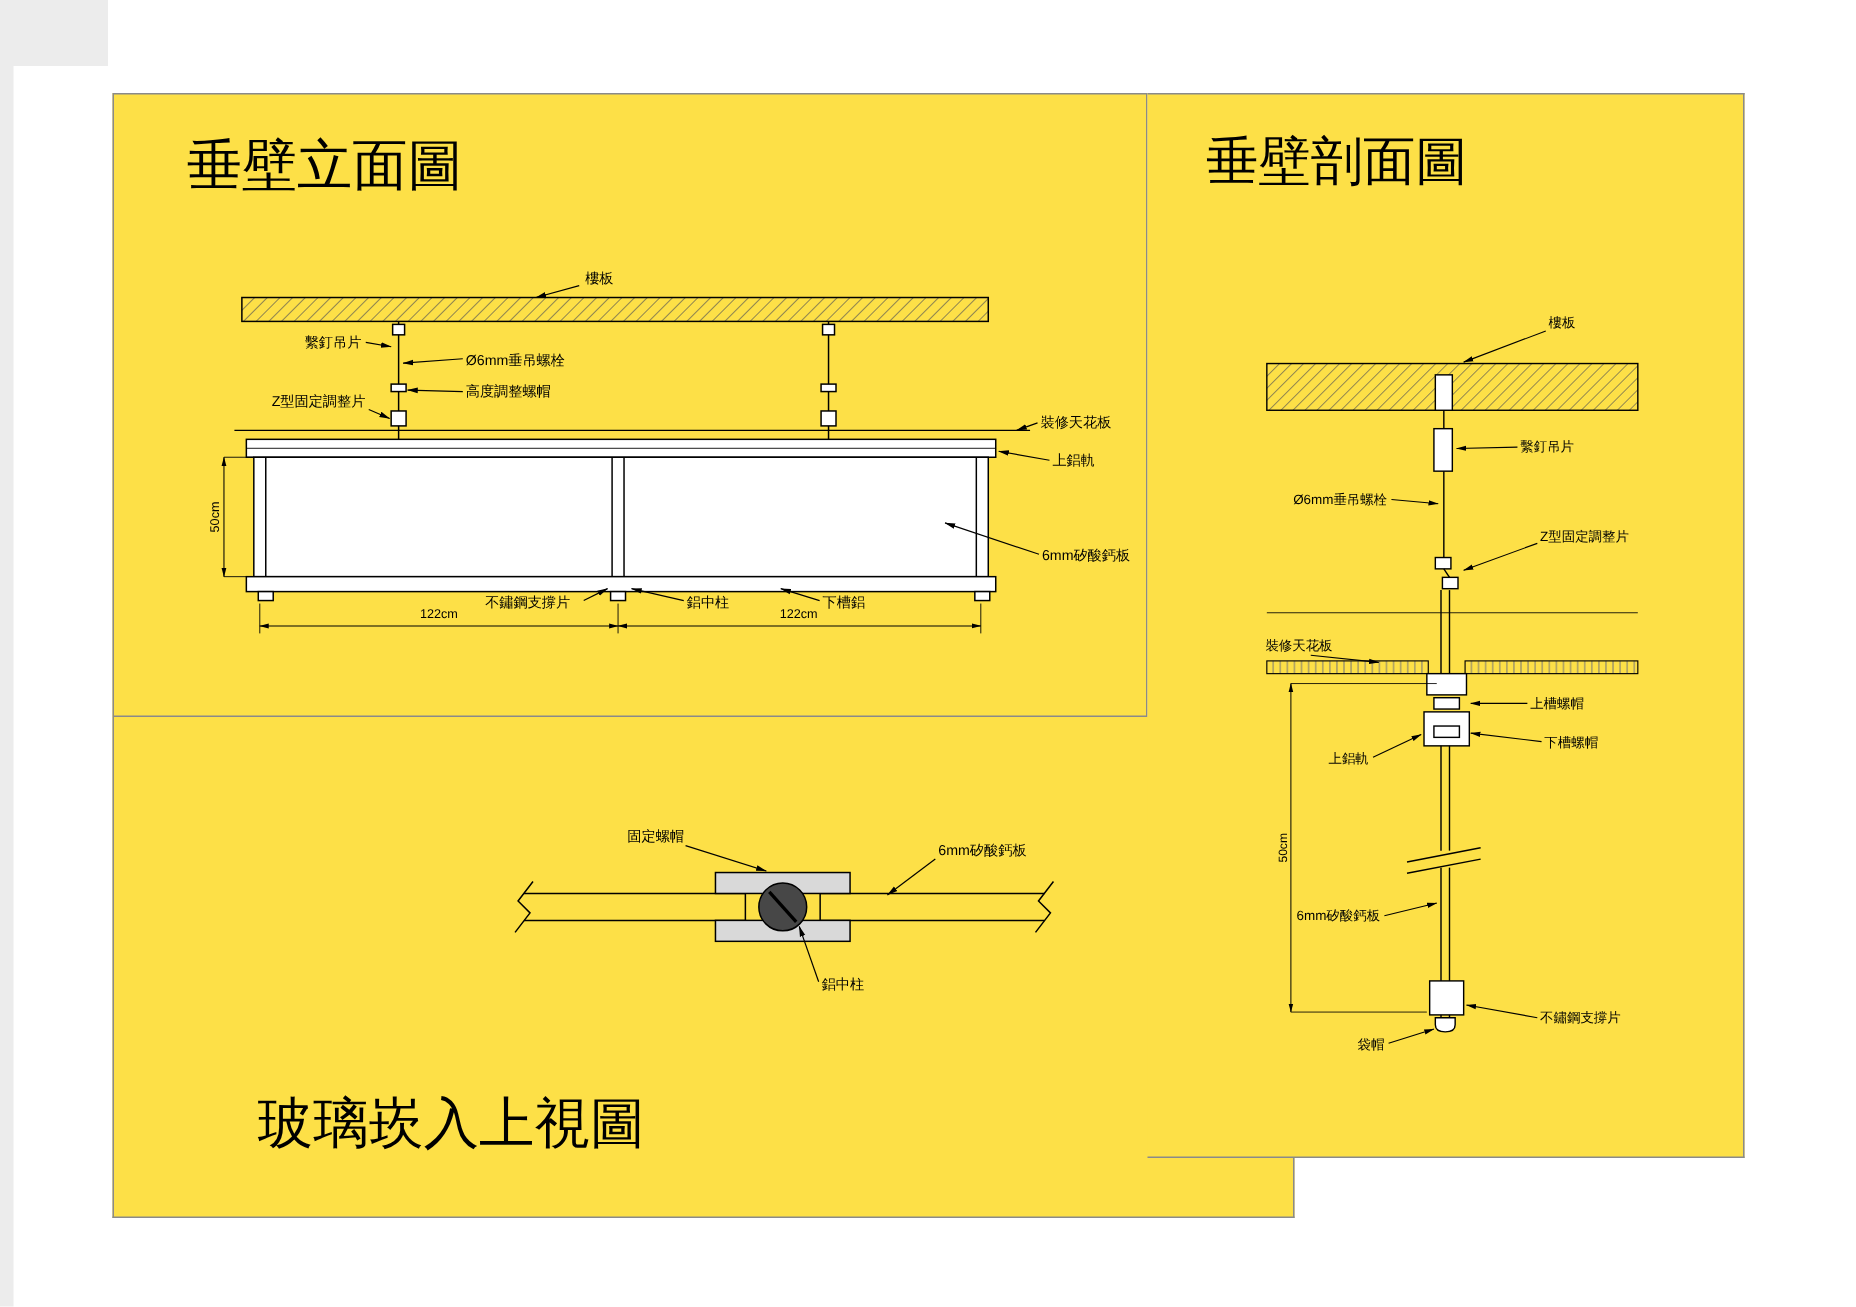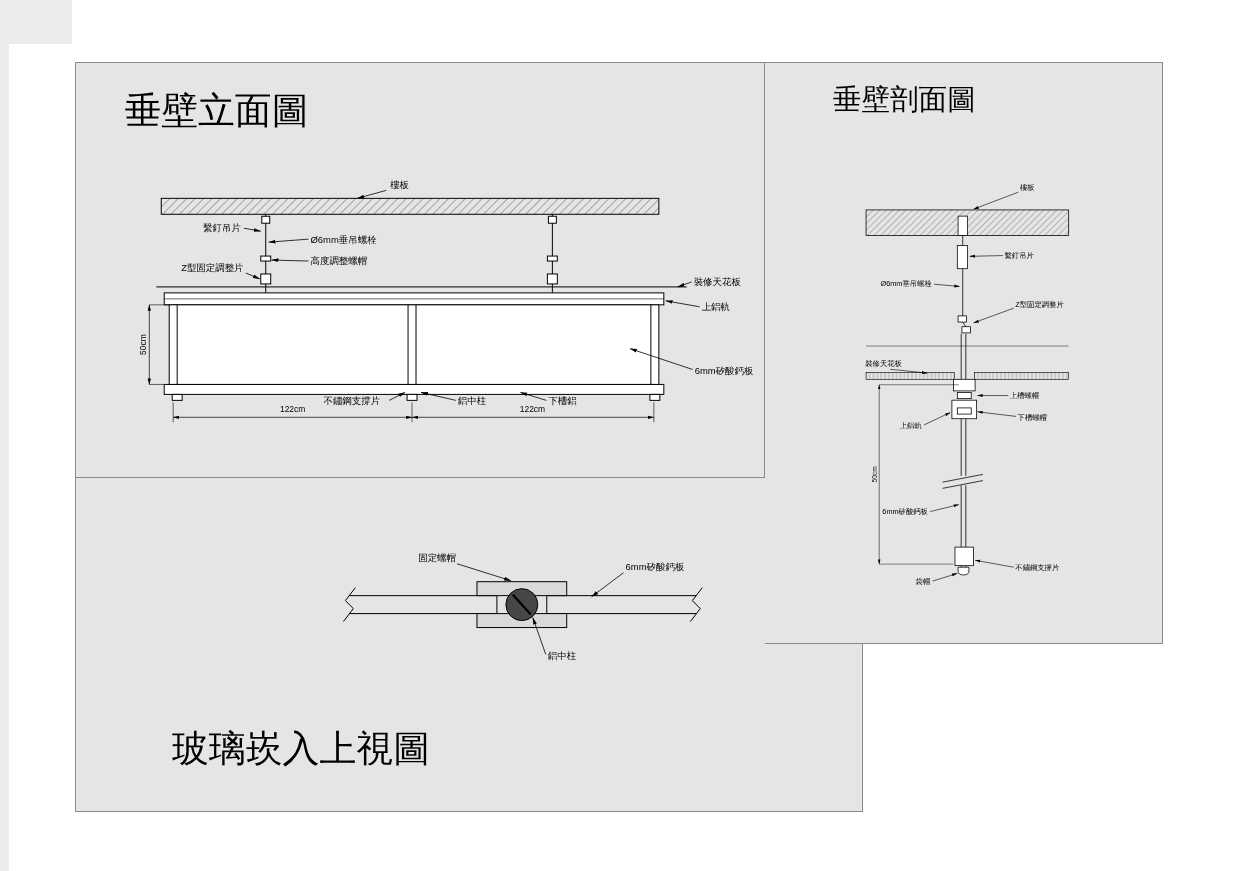--- a/index.html
+++ b/index.html
@@ -1,22 +1,22 @@
 <!DOCTYPE html>
 <html><head>
 <meta charset="utf-8">
 <style>
   html,body{margin:0;padding:0;background:#fff;}
   body{width:1237px;height:871px;position:relative;overflow:hidden;
        font-family:"Liberation Sans","DejaVu Sans",sans-serif;}
   .edge{position:absolute;background:#ececec;}
-  .frame{position:absolute;box-sizing:border-box;border:1px solid #8a8a8a;background:#e5e5e5;}
+  .frame{position:absolute;box-sizing:border-box;border:1px solid #8a8a8a;background:#fde047;}
   #frame-elevation{left:75px;top:62px;width:690px;height:416px;}
   #frame-topview{left:75px;top:478px;width:788px;height:334px;border-top:none;}
-  #frame-section{left:765px;top:62px;width:398px;height:582px;border-left:none;}
+  #frame-section{left:765px;top:62px;width:398px;height:710px;border-left:none;}
   svg.draw{display:block;width:100%;height:100%;}
   .sk{stroke:#000;stroke-width:1;fill:none;}
   .skt{stroke:#000;stroke-width:0.6;fill:none;}
   .skw{stroke:#000;stroke-width:1;fill:#fff;}
   .ldr{stroke:#000;stroke-width:0.8;fill:none;}
   .dim{stroke:#000;stroke-width:0.7;fill:none;}
   .lbl{font:9.5px "Liberation Sans","DejaVu Sans",sans-serif;fill:#000;}
   .dtx{font:8.5px "Liberation Sans","DejaVu Sans",sans-serif;fill:#000;}
   .ttl{font:37px "Liberation Serif","DejaVu Serif",serif;fill:#000;}
   .flange{stroke:#000;stroke-width:1;fill:#d9d9d9;}

